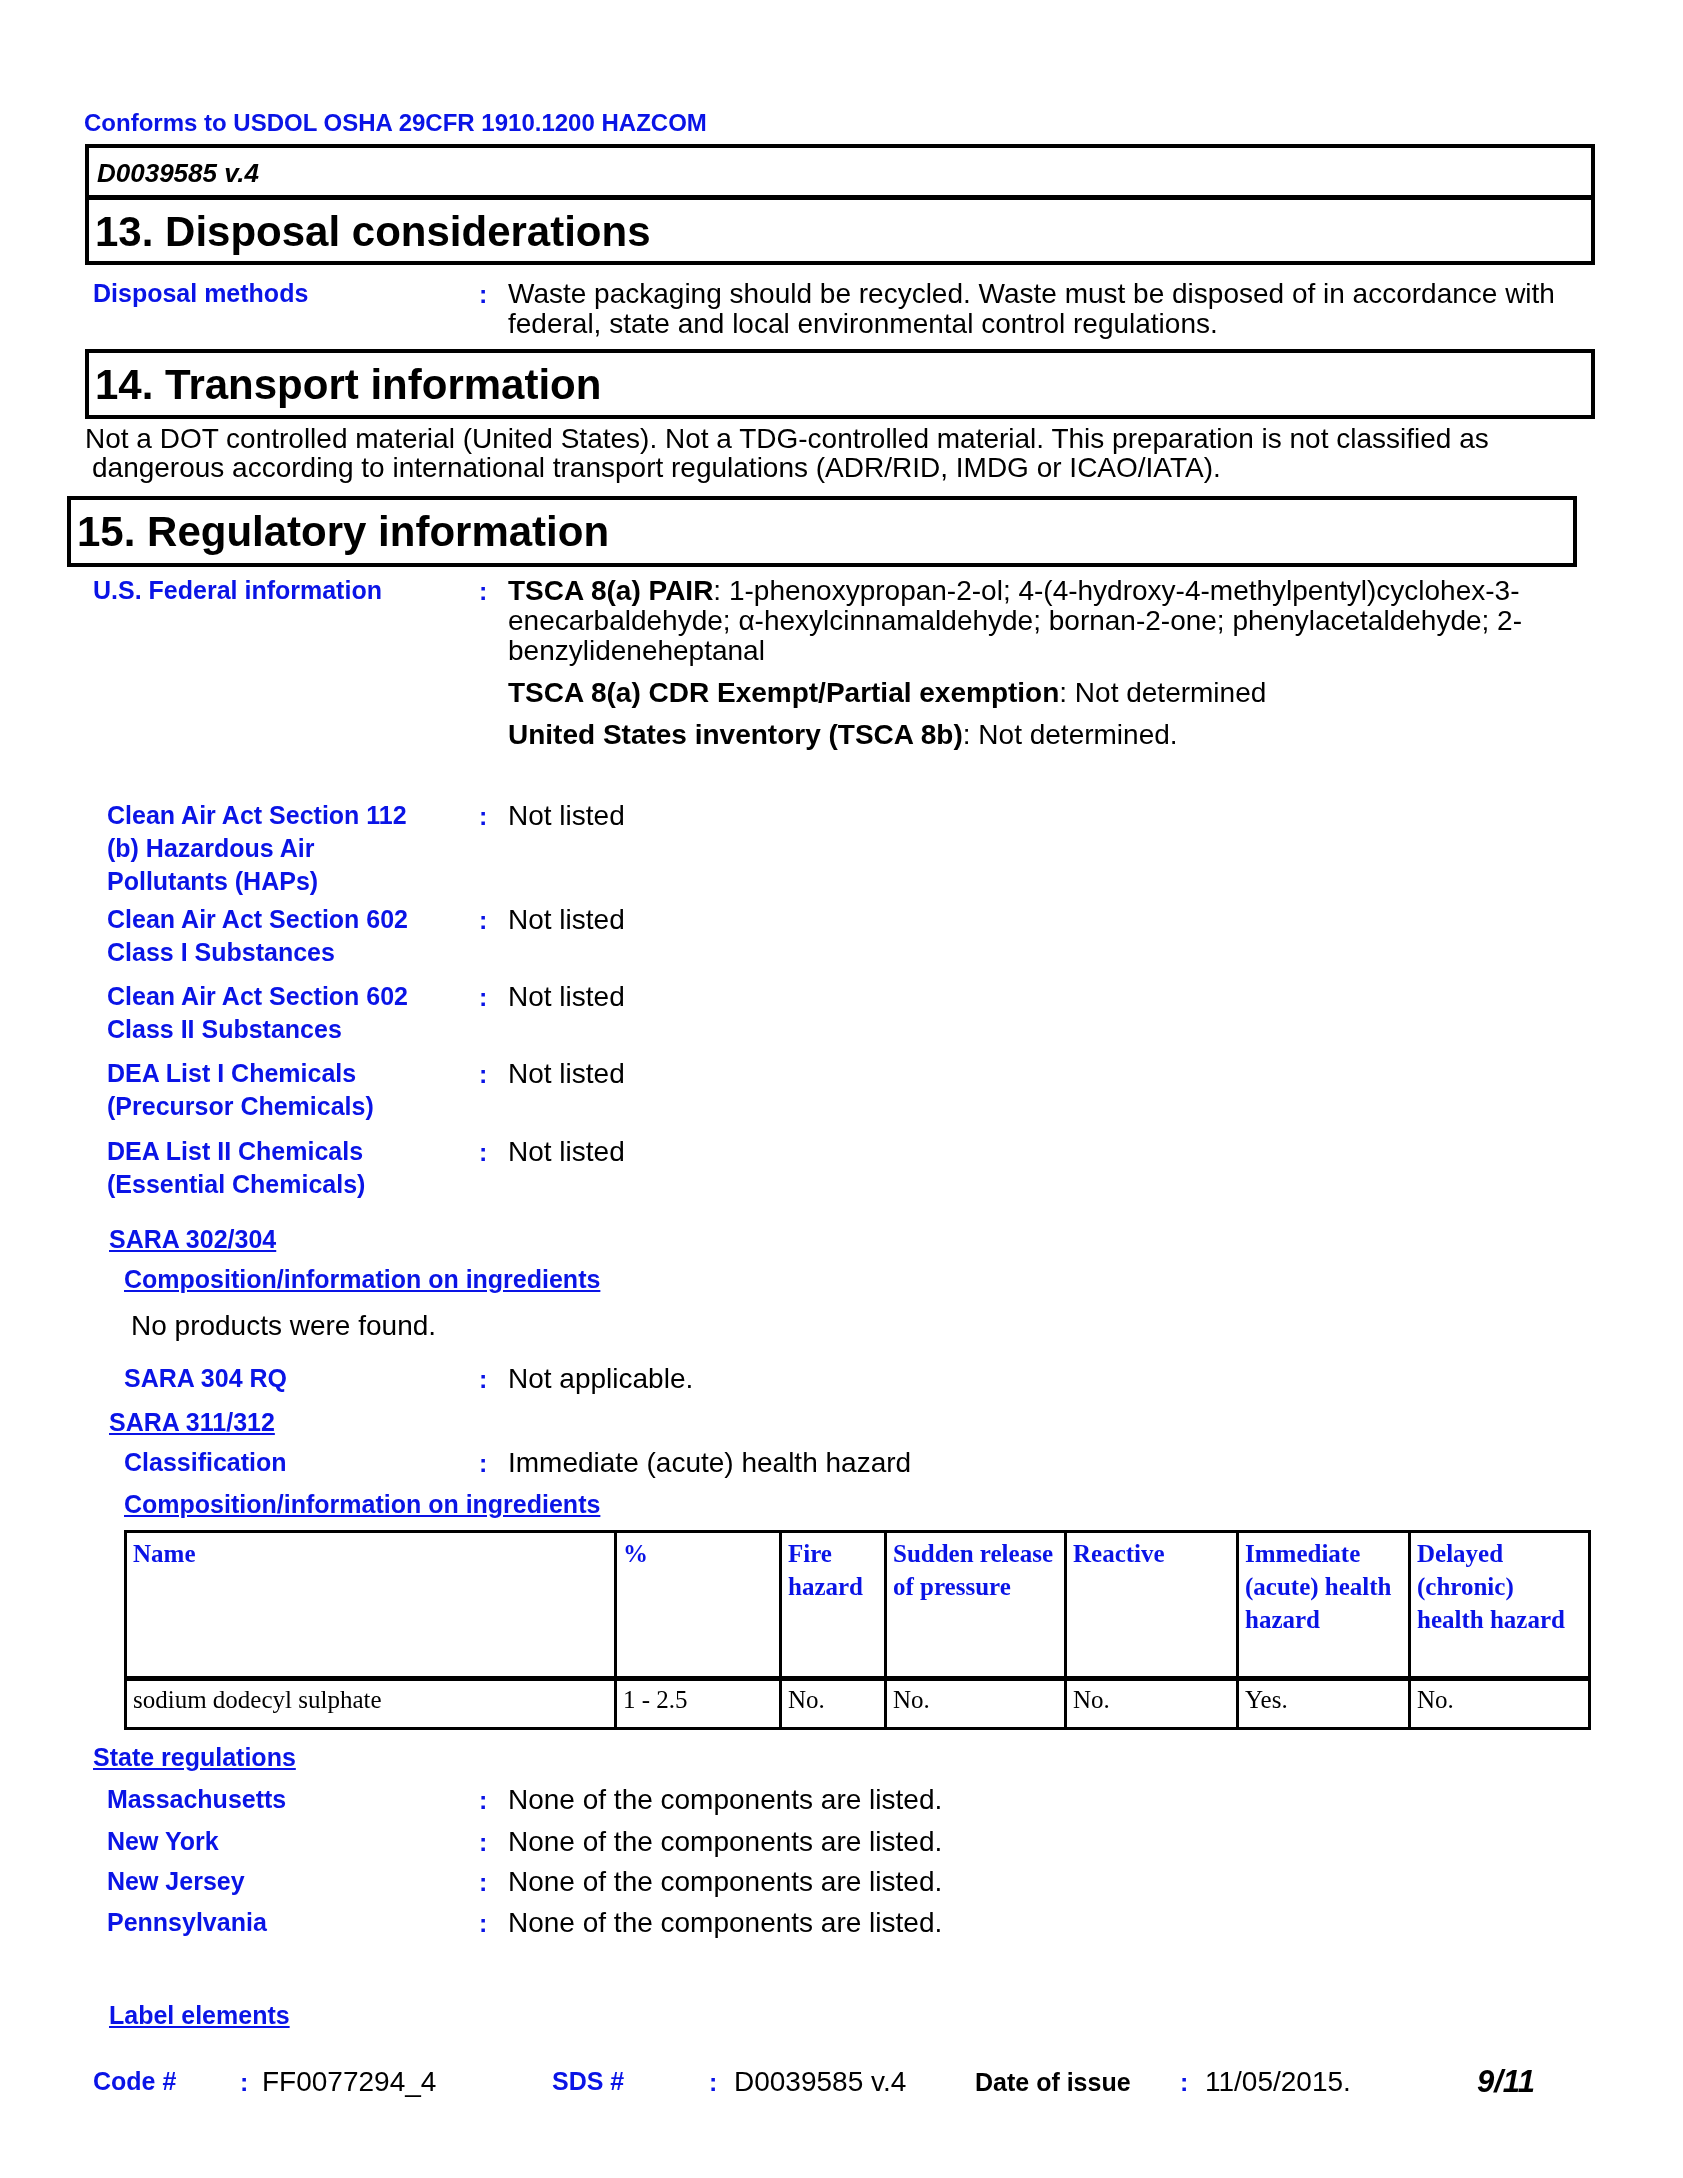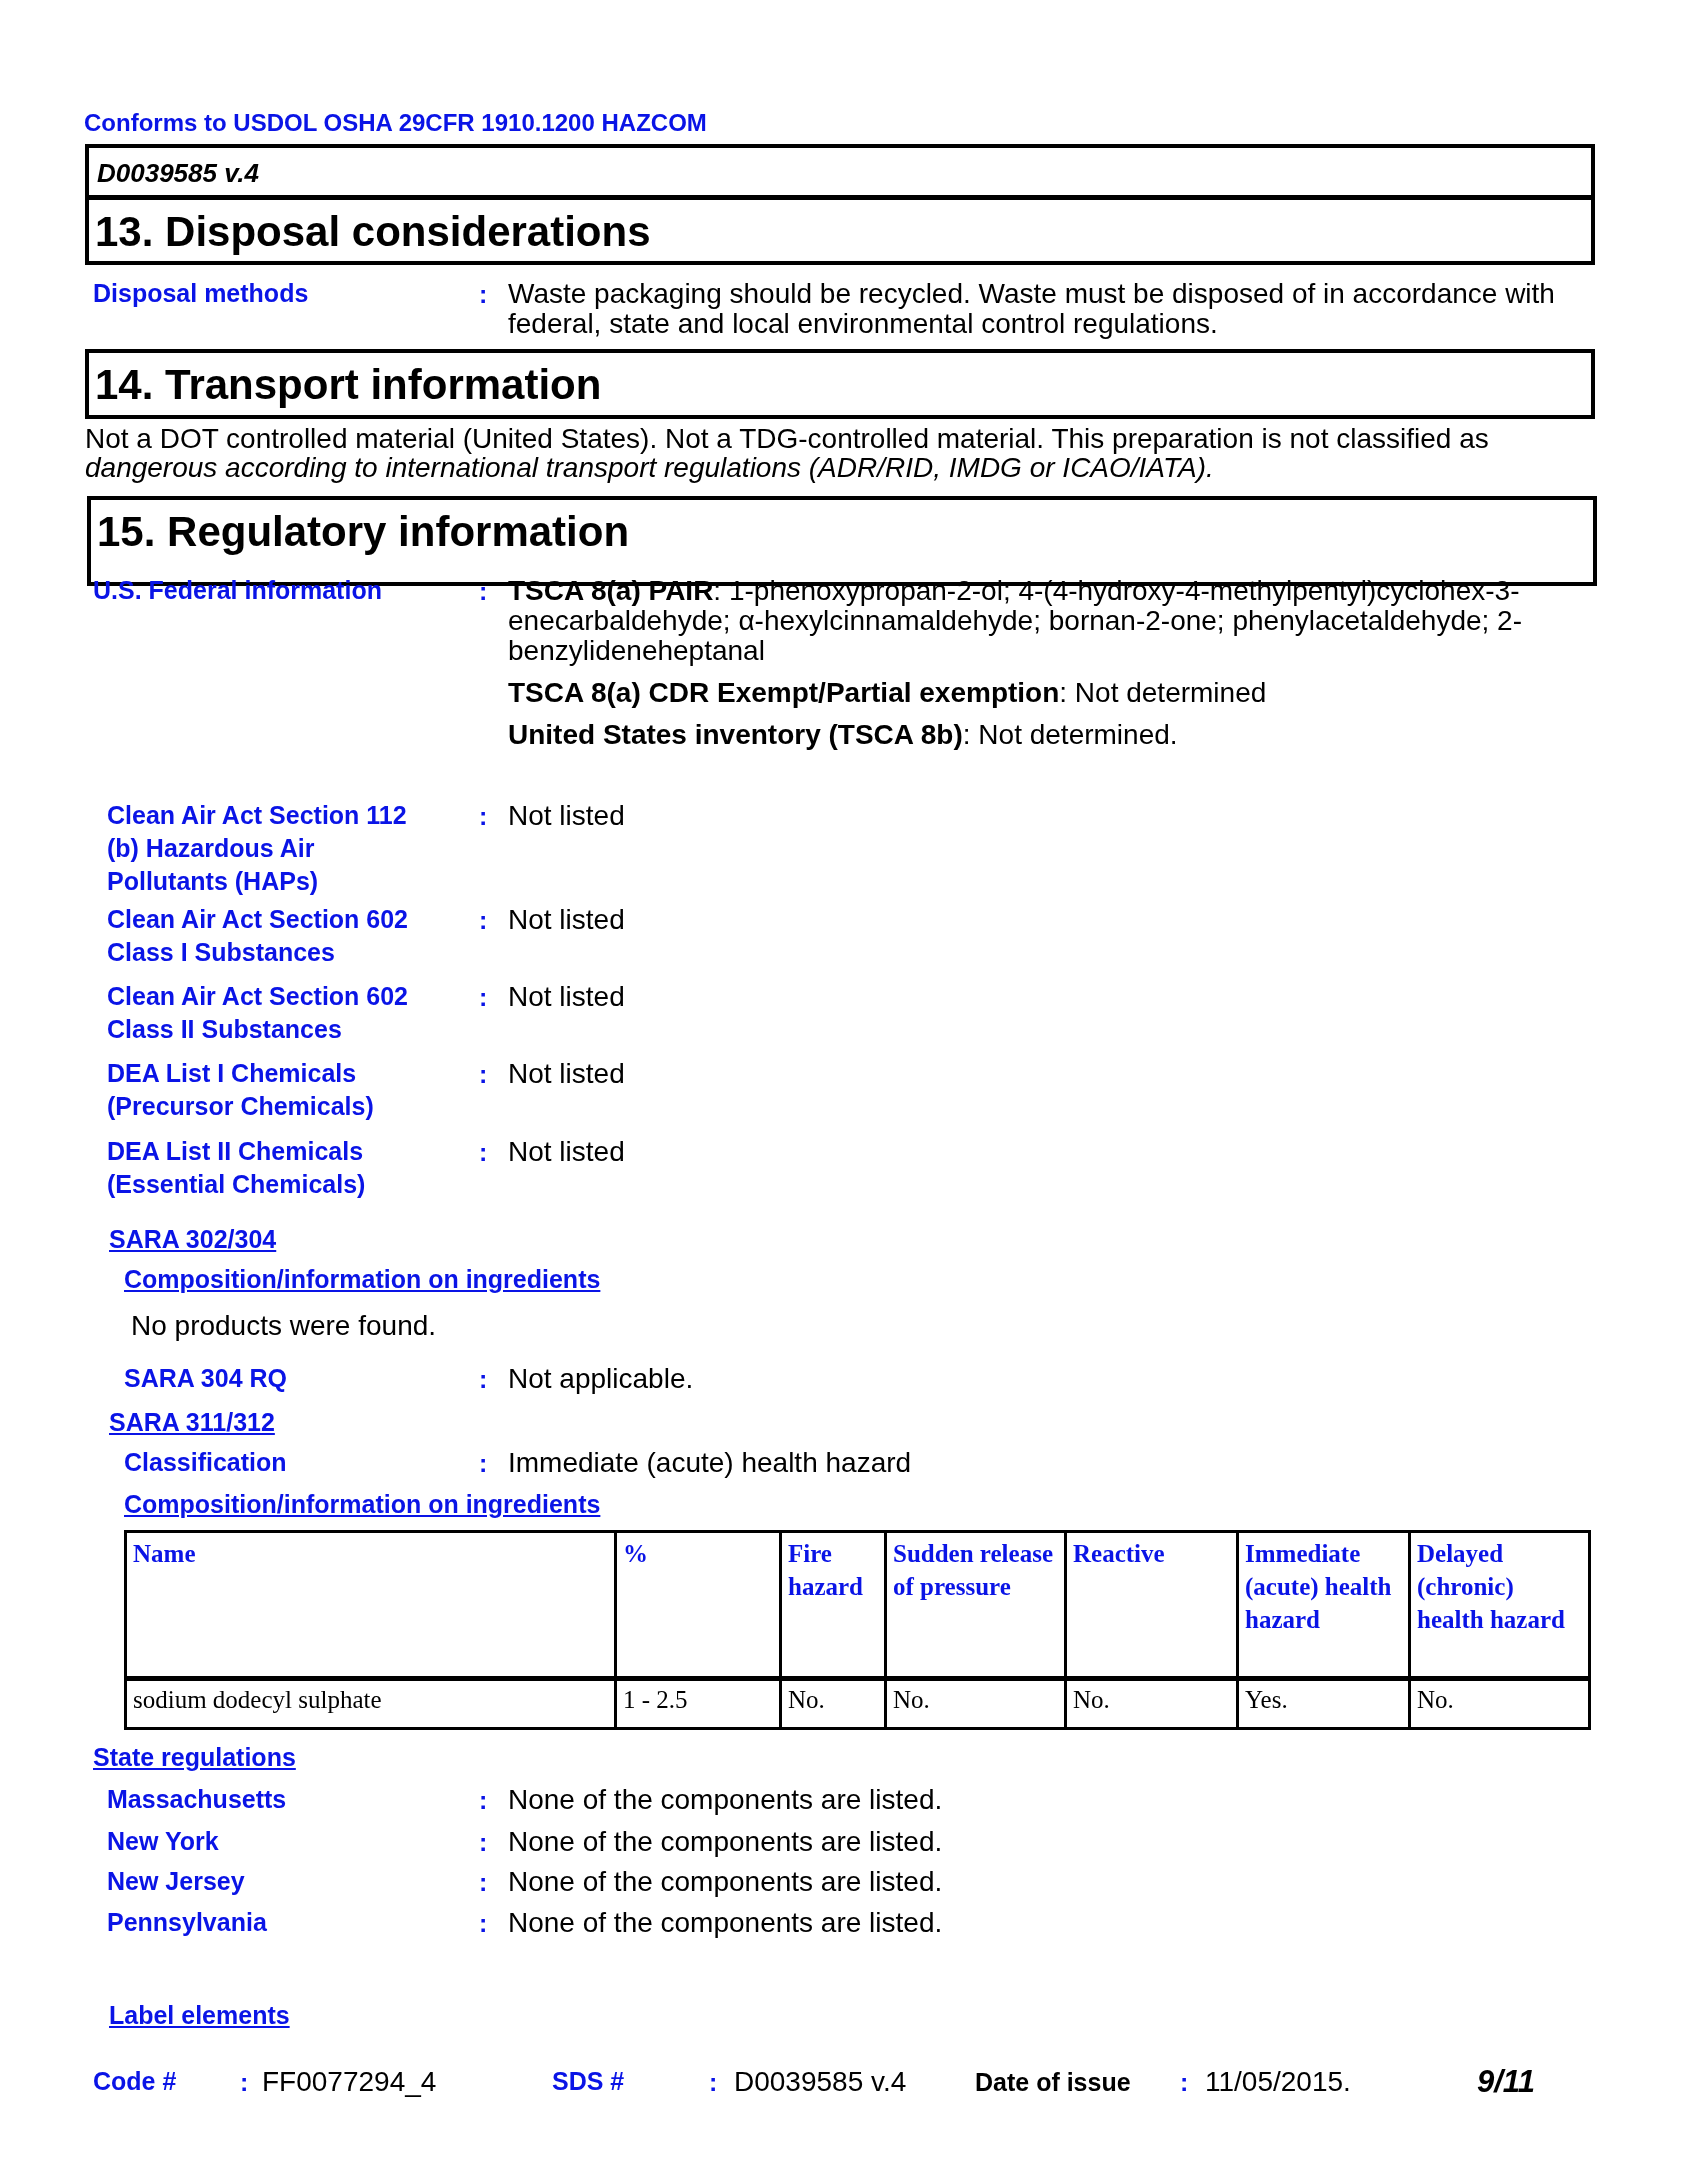--- a/index.html
+++ b/index.html
@@ -37,23 +37,23 @@
 
 <div class="abs lbl" style="left:93px; top:277px;">Disposal methods</div>
 <div class="abs colon" style="left:479px; top:279px;">:</div>
 <div class="abs txt" style="left:508px; top:279px;">Waste packaging should be recycled.  Waste must be disposed of in accordance with</div>
 <div class="abs txt" style="left:508px; top:309px;">federal, state and local environmental control regulations.</div>
 
 <div class="box" style="left:85px; top:349px; width:1510px; height:70px;">
   <div class="sec-title" style="left:6px; top:7px;">14. Transport information</div>
 </div>
 <div class="abs txt" style="left:85px; top:424px;">Not a DOT controlled material (United States). Not a TDG-controlled material. This preparation is not classified as</div>
-<div class="abs txt" style="left:85px; top:453px;font-style:italic;">dangerous according to international transport regulations (ADR/RID, IMDG or ICAO/IATA).</div>
+<div class="abs txt" style="left:92px; top:453px;">dangerous according to international transport regulations (ADR/RID, IMDG or ICAO/IATA).</div>
 
-<div class="box" style="left:87px; top:496px; width:1510px; height:90px;text-decoration:underline;">
+<div class="box" style="left:67px; top:496px; width:1510px; height:71px;text-decoration:underline;">
   <div class="sec-title" style="left:6px; top:7px;">15. Regulatory information</div>
 </div>
 
 <div class="abs lbl" style="left:93px; top:574px;">U.S. Federal information</div>
 <div class="abs colon" style="left:479px; top:576px;">:</div>
 <div class="abs txt" style="left:508px; top:576px;">
   <span class="bold">TSCA 8(a) PAIR</span><span>: 1-phenoxypropan-2-ol; 4-(4-hydroxy-4-methylpentyl)cyclohex-3-</span>
 </div>
 <div class="abs txt" style="left:508px; top:606px;">enecarbaldehyde; α-hexylcinnamaldehyde; bornan-2-one; phenylacetaldehyde; 2-</div>
 <div class="abs txt" style="left:508px; top:636px;">benzylideneheptanal</div>

